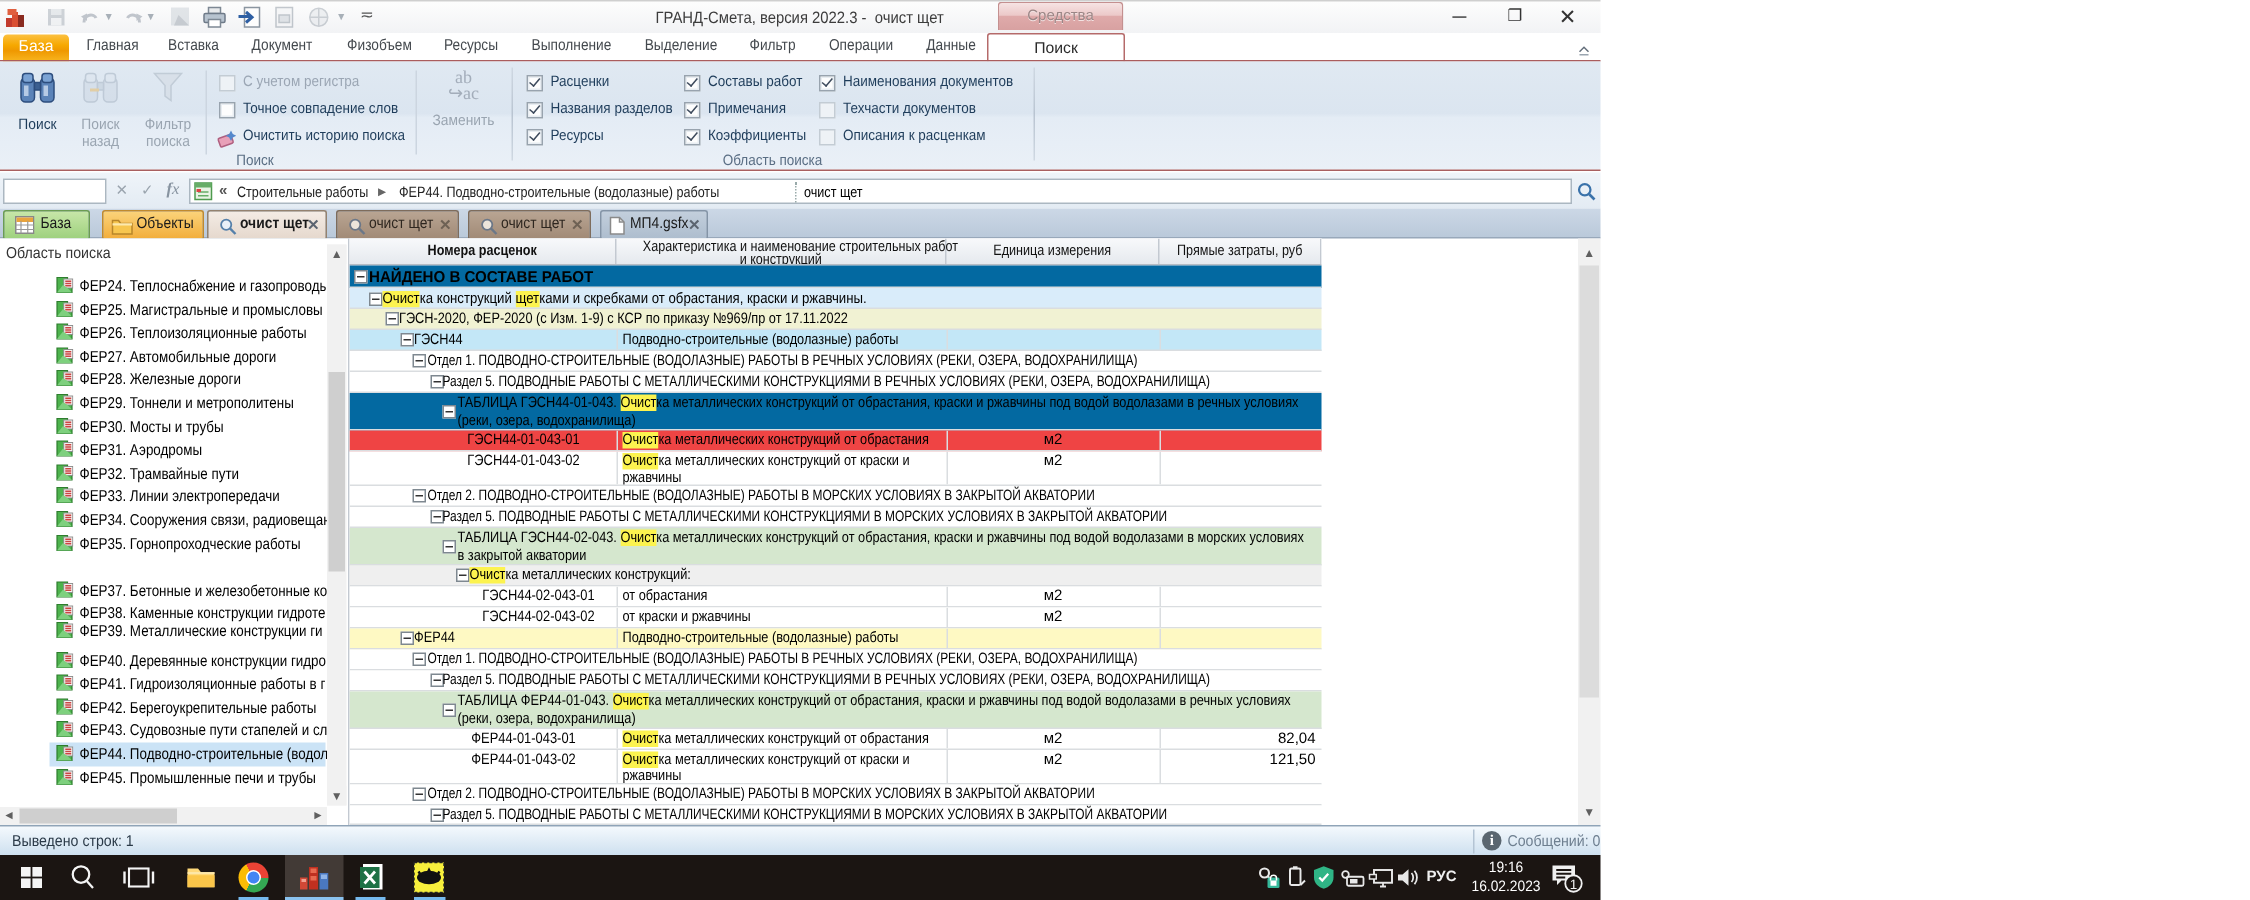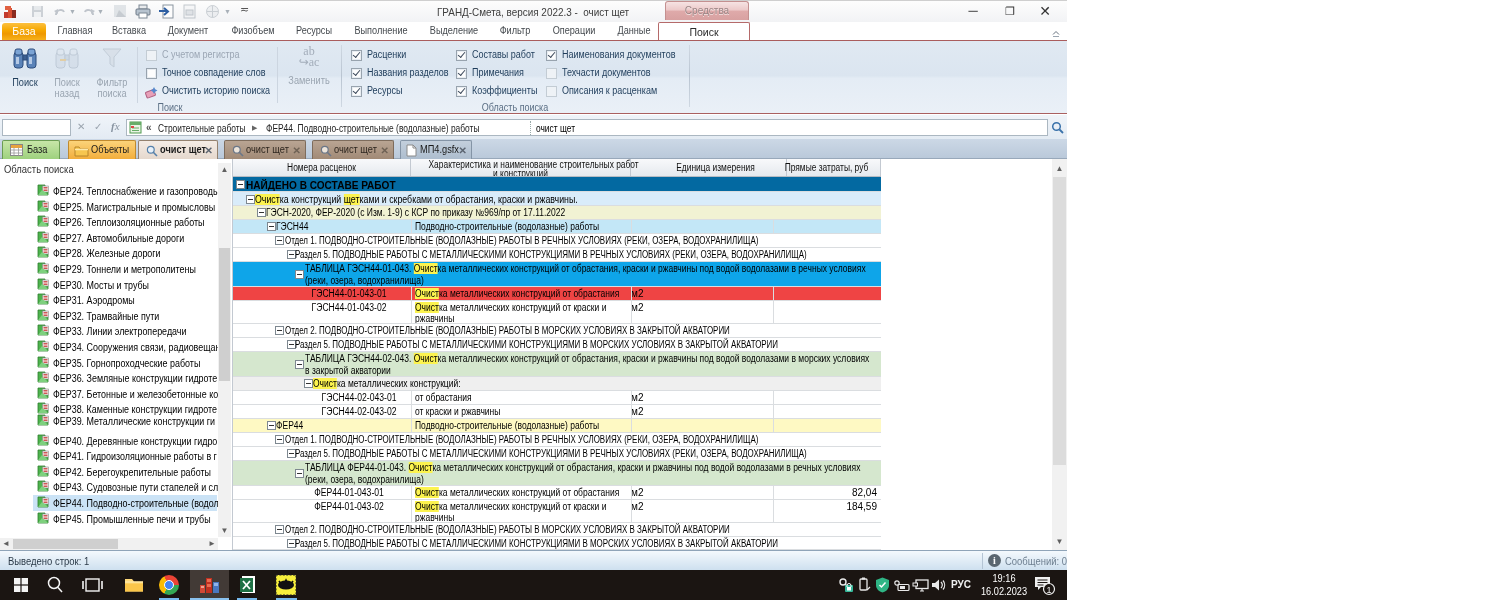--- a/index.html
+++ b/index.html
@@ -89,21 +89,21 @@
 .grow { position:absolute; left:0; width:648px; border-bottom:1px solid #dadde0; white-space:nowrap; overflow:hidden;}
 .gtext { position:absolute; white-space:nowrap; }
 .tm { transform:scaleX(.85); transform-origin:0 50%; }
 .tm88 { transform:scaleX(.88); transform-origin:0 50%; }
 .tc { transform:scaleX(.795); transform-origin:0 50%; }
 .tb { font-weight:bold; font-size:10.5px; transform:scaleX(.96); transform-origin:0 50%; }
 .exp { position:absolute; width:9px; height:9px; border:1px solid #7e8890; background:#fff; }
 .exp::after { content:""; position:absolute; left:1px; top:3px; width:5px; height:1px; background:#333; }
 .hl { background:#fcf34f; }
 .cline { position:absolute; top:0; bottom:0; width:1px; background:#dadde0; }
-.m2 { position:absolute; left:398px; width:142px; top:1px;}
+.m2 { position:absolute; left:398px; width:142px; text-align:center; top:1px;}
 .price { position:absolute; left:540px; width:104px; text-align:right; top:1px; }
 .code { position:absolute; width:178px; text-align:center; top:1px; transform:scaleX(.86); transform-origin:50% 50%;}
 
 
 #sbar { position:absolute; left:0; top:550px; width:1067px; height:20px;
   background:linear-gradient(#f4f9fd,#cee0ef); border-top:1px solid #8fa4b8; font-size:10.5px; color:#2b3a48;}
 
 
 #taskbar { position:absolute; left:0; top:570px; width:1067px; height:30px; background:#1b1512; }
 .tbicon { position:absolute; top:0; width:40px; height:30px; }
@@ -440,29 +440,20 @@
       </div>
     <div class="titem" style="top:195.6px">
         <svg class="ticon" width="12" height="12" viewBox="0 0 12 12">
           <path d="M1 1 L8 1 L8 5 L11 8 L11 11 L1 11 Z" fill="#4db34d" stroke="#2e7d2e" stroke-width="0.8"></path>
           <rect x="5.5" y="2" width="6" height="6" fill="#f4f4f0" stroke="#888" stroke-width="0.6"></rect>
           <path d="M6.5 3.5 h4 M6.5 5 h4 M6.5 6.5 h4" stroke="#cc4444" stroke-width="0.9"></path>
           <path d="M1 11 L5 6 L8 8 L11 11 Z" fill="#7ed07e"></path>
         </svg>
         <span class="tx">ФЕР35. Горнопроходческие работы</span>
       </div>
-    <div class="titem" style="top:211.2px">
-        <svg class="ticon" width="12" height="12" viewBox="0 0 12 12">
-          <path d="M1 1 L8 1 L8 5 L11 8 L11 11 L1 11 Z" fill="#4db34d" stroke="#2e7d2e" stroke-width="0.8"></path>
-          <rect x="5.5" y="2" width="6" height="6" fill="#f4f4f0" stroke="#888" stroke-width="0.6"></rect>
-          <path d="M6.5 3.5 h4 M6.5 5 h4 M6.5 6.5 h4" stroke="#cc4444" stroke-width="0.9"></path>
-          <path d="M1 11 L5 6 L8 8 L11 11 Z" fill="#7ed07e"></path>
-        </svg>
-        <span class="tx">ФЕР36. Земляные конструкции гидроте</span>
-      </div>
     <div class="titem" style="top:226.8px">
         <svg class="ticon" width="12" height="12" viewBox="0 0 12 12">
           <path d="M1 1 L8 1 L8 5 L11 8 L11 11 L1 11 Z" fill="#4db34d" stroke="#2e7d2e" stroke-width="0.8"></path>
           <rect x="5.5" y="2" width="6" height="6" fill="#f4f4f0" stroke="#888" stroke-width="0.6"></rect>
           <path d="M6.5 3.5 h4 M6.5 5 h4 M6.5 6.5 h4" stroke="#cc4444" stroke-width="0.9"></path>
           <path d="M1 11 L5 6 L8 8 L11 11 Z" fill="#7ed07e"></path>
         </svg>
         <span class="tx">ФЕР37. Бетонные и железобетонные ко</span>
       </div>
     <div class="titem" style="top:242.4px">
@@ -554,28 +545,28 @@
     <div class="sbarrow" style="left:218px;top:365px;width:13px;height:13px;">▼</div>
 
     <div class="sbtrack" style="left:0px;top:379px;width:218px;height:12px;"></div>
     <div class="sbarrow" style="left:0px;top:379px;width:12px;height:12px;line-height:11px;">◄</div>
     <div class="sbthumb" style="left:13px;top:380px;width:105px;height:10px;"></div>
     <div class="sbarrow" style="left:206px;top:379px;width:12px;height:12px;line-height:11px;">►</div>
   </div>
 
   <div id="grid">
     <div id="ghead">
-      <div class="hcell" style="left:0px;width:178px;">
+      <div class="hcell" style="left:0px;width:178px;font-weight:bold;">
           <span class="hl2" style="line-height:16px;">Номера расценок</span>
         </div>
       <div class="hcell" style="left:178px;width:220px;">
           <span class="hl2" style="margin-top:2px;line-height:8px;">Характеристика и наименование строительных работ</span>
           <span class="hl2" style="line-height:8px;">и конструкций</span>
         </div>
-      <div class="hcell" style="left:412px;width:142px;">
+      <div class="hcell" style="left:398px;width:142px;">
           <span class="hl2" style="line-height:16px;">Единица измерения</span>
         </div>
       <div class="hcell" style="left:540px;width:108px;">
           <span class="hl2" style="line-height:16px;">Прямые затраты, руб</span>
         </div>
     </div>
     <div id="gbody">
       <div class="grow" style="top:18.0px;height:14.5px;background:#0369a1">
           <div class="exp" style="left:3px;top:3px"></div>
           <div class="gtext tb" style="left:13px;top:2px">НАЙДЕНО В СОСТАВЕ РАБОТ</div>
@@ -597,21 +588,21 @@
           <div class="cline" style="left:540px"></div>
         </div>
       <div class="grow" style="top:75.0px;height:14.0px;background:#fff">
           <div class="exp" style="left:42px;top:2px"></div>
           <div class="gtext tc" style="left:52px;top:1px">Отдел 1. ПОДВОДНО-СТРОИТЕЛЬНЫЕ (ВОДОЛАЗНЫЕ) РАБОТЫ В РЕЧНЫХ УСЛОВИЯХ (РЕКИ, ОЗЕРА, ВОДОХРАНИЛИЩА)</div>
         </div>
       <div class="grow" style="top:89.0px;height:14.0px;background:#fff">
           <div class="exp" style="left:54px;top:2px"></div>
           <div class="gtext tc" style="left:62px;top:1px">Раздел 5. ПОДВОДНЫЕ РАБОТЫ С МЕТАЛЛИЧЕСКИМИ КОНСТРУКЦИЯМИ В РЕЧНЫХ УСЛОВИЯХ (РЕКИ, ОЗЕРА, ВОДОХРАНИЛИЩА)</div>
         </div>
-      <div class="grow" style="top:103.0px;height:25.0px;background:#0ea5e9">
+      <div class="grow" style="top:103.0px;height:25.0px;background:#0369a1">
           <div class="exp" style="left:62px;top:8px"></div>
           <div class="gtext tm" style="left:72px;top:1px">ТАБЛИЦА ГЭСН44-01-043. <span class="hl">Очист</span>ка металлических конструкций от обрастания, краски и ржавчины под водой водолазами в речных условиях</div>
           <div class="gtext tm" style="left:72px;top:13px">(реки, озера, водохранилища)</div>
         </div>
       <div class="grow" style="top:128.0px;height:14.0px;background:#ef4444">
           <div class="code" style="left:27px">ГЭСН44-01-043-01</div>
           <div class="gtext tm" style="left:182px;top:1px"><span class="hl">Очист</span>ка металлических конструкций от обрастания</div>
           <div class="m2">м2</div>
           <div class="cline" style="left:178px"></div>
           <div class="cline" style="left:398px"></div>
@@ -687,21 +678,21 @@
           <div class="price">82,04</div>
           <div class="cline" style="left:178px"></div>
           <div class="cline" style="left:398px"></div>
           <div class="cline" style="left:540px"></div>
         </div>
       <div class="grow" style="top:341.0px;height:23.0px;background:#fff">
           <div class="code" style="left:27px">ФЕР44-01-043-02</div>
           <div class="gtext tm" style="left:182px;top:1px"><span class="hl">Очист</span>ка металлических конструкций от краски и</div>
           <div class="gtext tm" style="left:182px;top:12px">ржавчины</div>
           <div class="m2">м2</div>
-          <div class="price">184,59</div>
+          <div class="price">121,50</div>
           <div class="cline" style="left:178px"></div>
           <div class="cline" style="left:398px"></div>
           <div class="cline" style="left:540px"></div>
         </div>
       <div class="grow" style="top:364.0px;height:14.0px;background:#fff">
           <div class="exp" style="left:42px;top:2px"></div>
           <div class="gtext tc" style="left:52px;top:1px">Отдел 2. ПОДВОДНО-СТРОИТЕЛЬНЫЕ (ВОДОЛАЗНЫЕ) РАБОТЫ В МОРСКИХ УСЛОВИЯХ В ЗАКРЫТОЙ АКВАТОРИИ</div>
         </div>
       <div class="grow" style="top:378.0px;height:13.0px;background:#fff">
           <div class="exp" style="left:54px;top:2px"></div>

